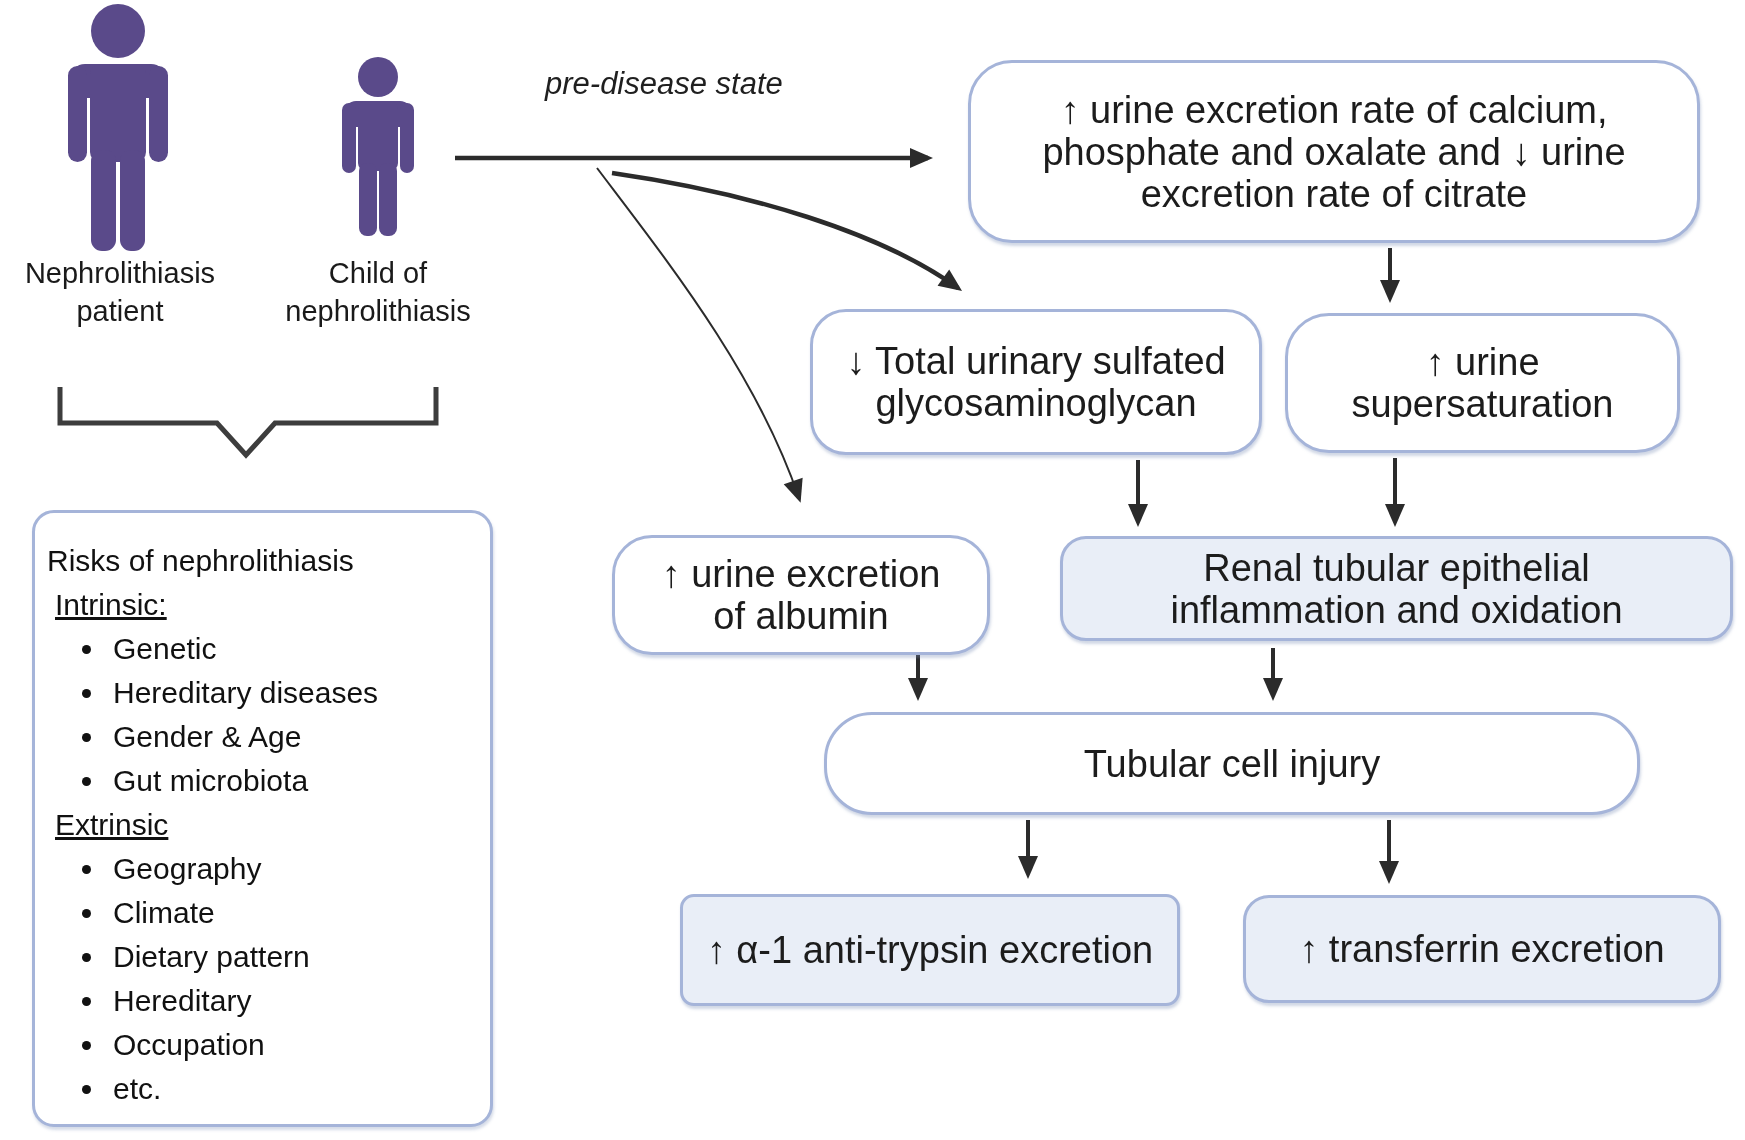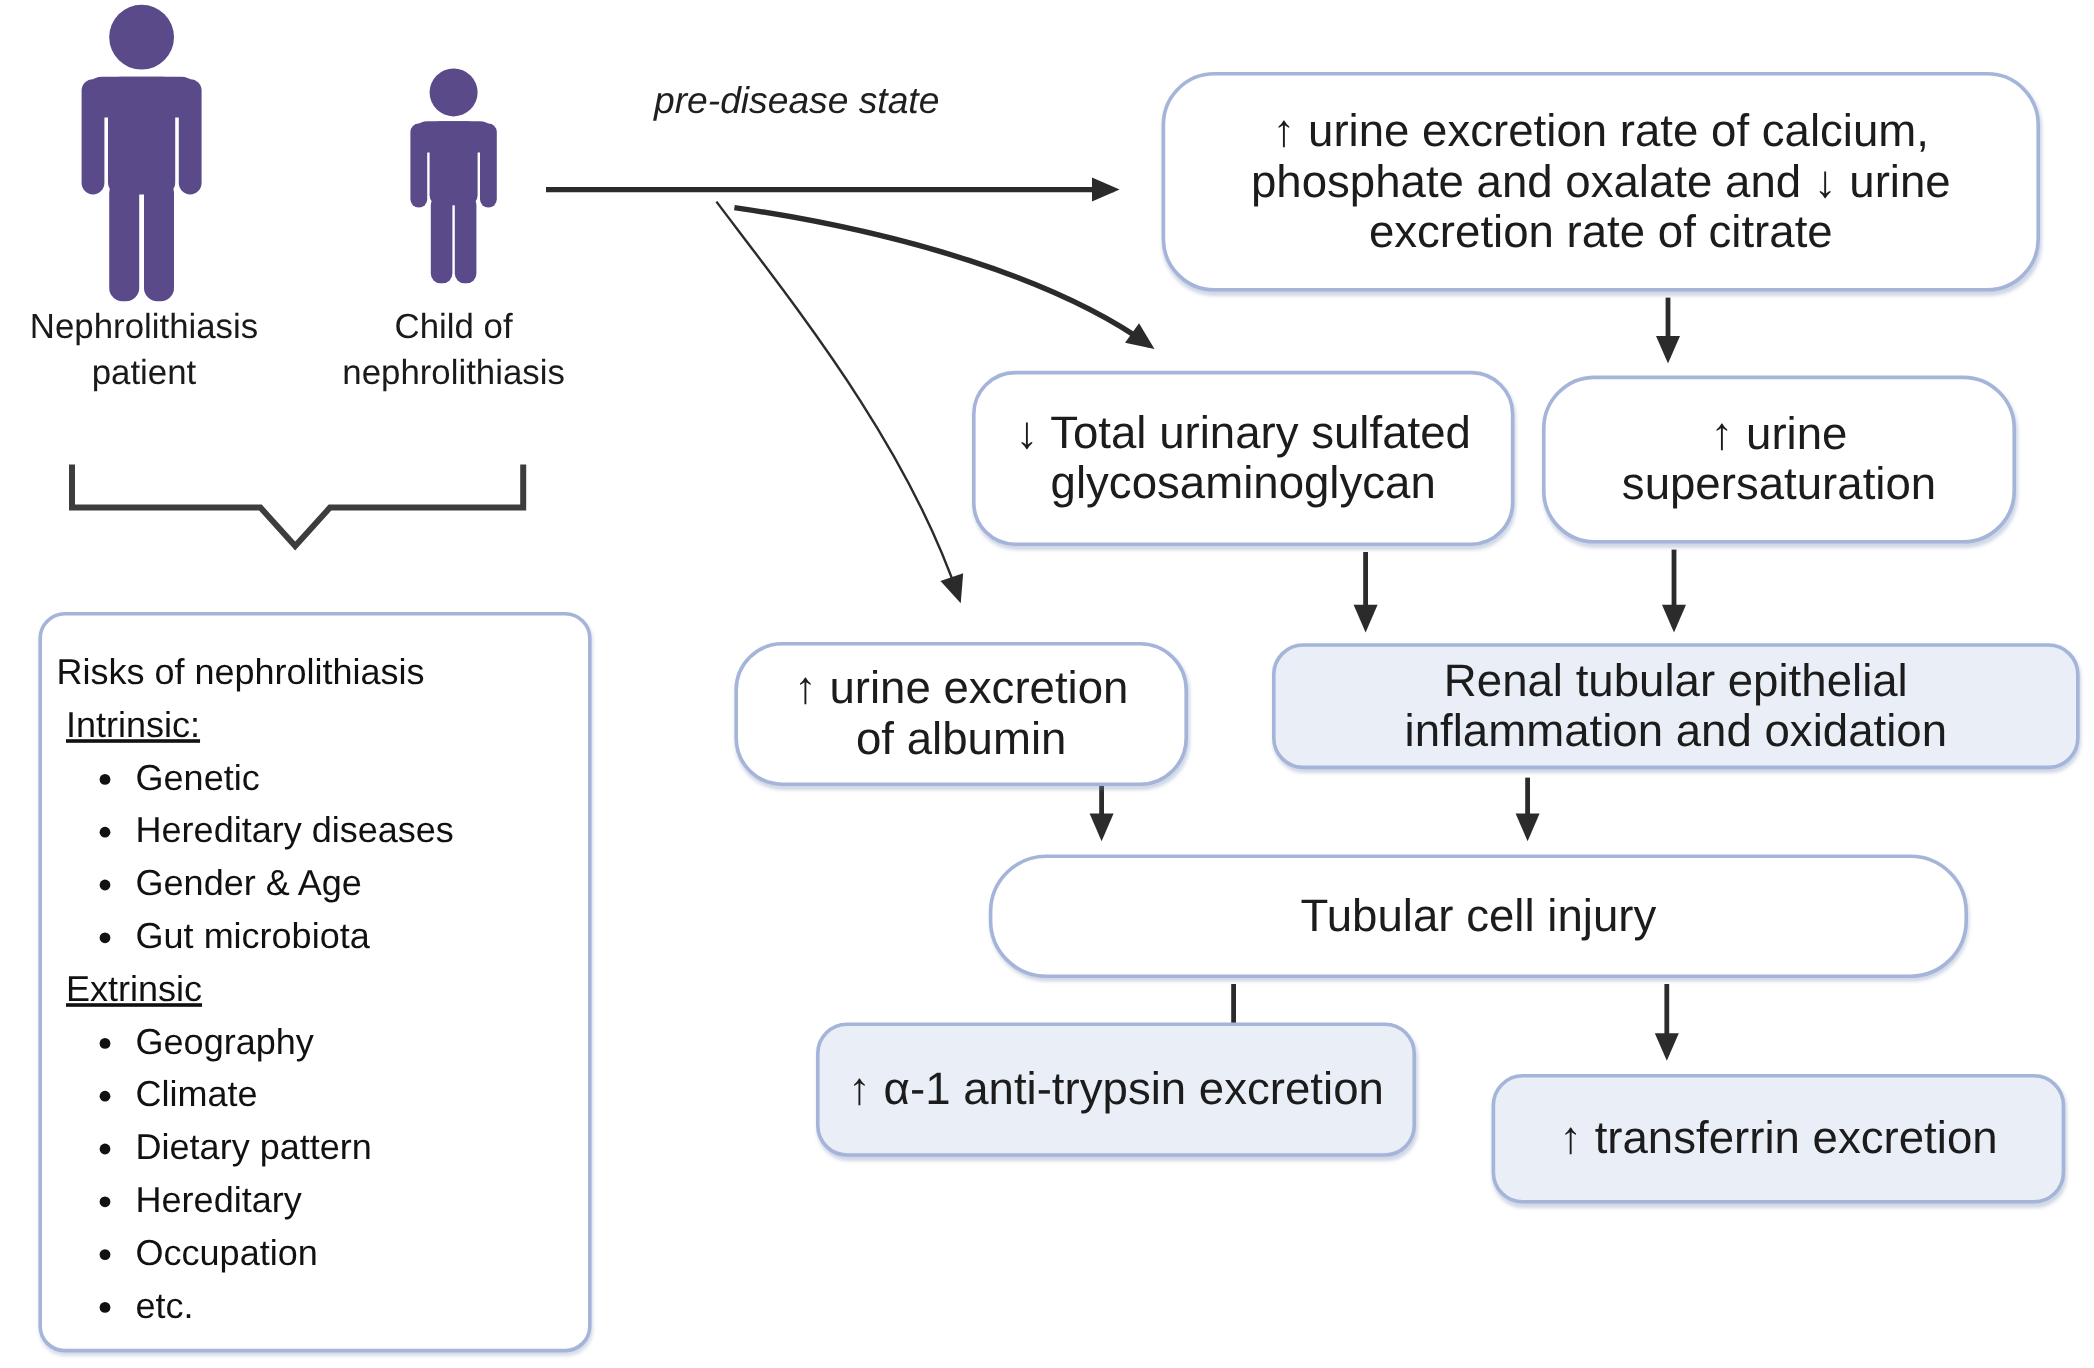--- a/index.html
+++ b/index.html
@@ -144,17 +144,17 @@
 supersaturation</div>
 
   <div class="flow-box" style="left:612px;top:519px;width:378px;height:120px;border-radius:40px;margin-top:16px;">↑ urine excretion
 of albumin</div>
 
   <div class="flow-box shaded" style="left:1060px;top:536px;width:673px;height:105px;border-radius:26px;">Renal tubular epithelial
 inflammation and oxidation</div>
 
   <div class="flow-box" style="left:824px;top:712px;width:816px;height:103px;border-radius:48px;">Tubular cell injury</div>
 
-  <div class="flow-box shaded" style="left:680px;top:852px;width:500px;height:112px;border-radius:26px;">↑ α-1 anti-trypsin excretion</div>
+  <div class="flow-box shaded" style="left:680px;top:894px;width:500px;height:112px;border-radius:14px;">↑ α-1 anti-trypsin excretion</div>
 
   <div class="flow-box shaded" style="left:1243px;top:895px;width:478px;height:108px;border-radius:26px;">↑ transferrin excretion</div>
 
 </div>
 
 </body></html>

